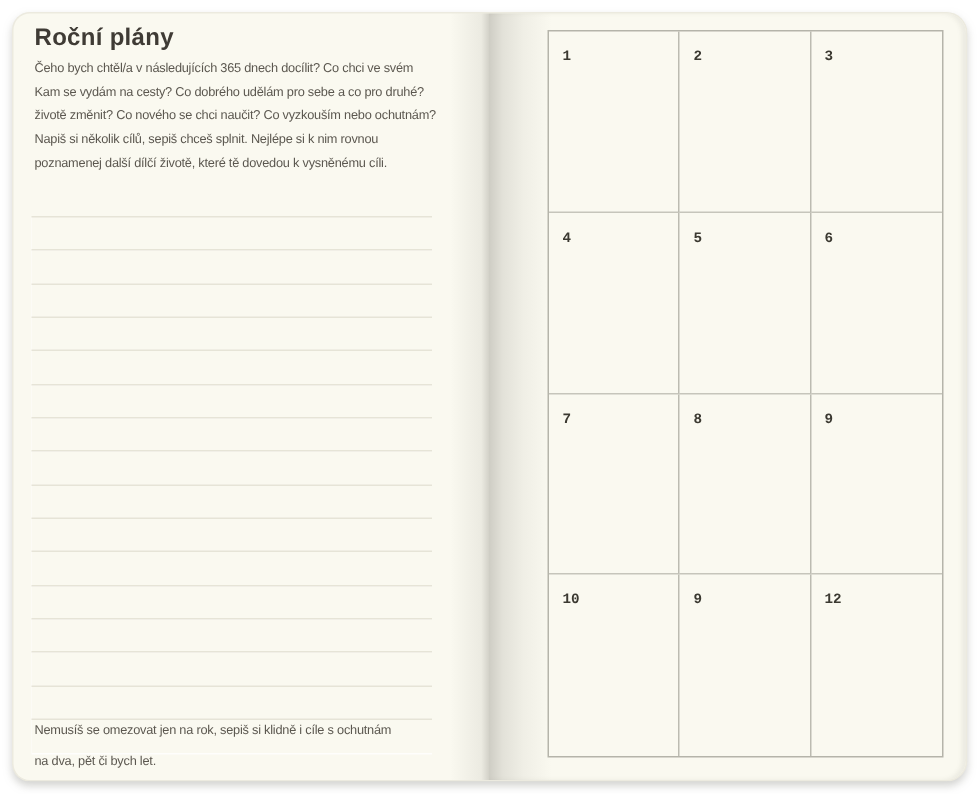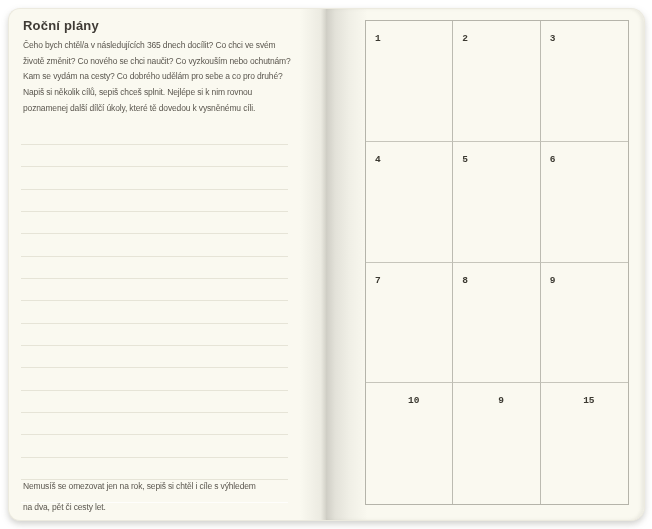--- a/index.html
+++ b/index.html
@@ -67,21 +67,21 @@
       rgba(105,103,95,0.07) 55%,
       rgba(105,103,95,0) 100%);
     pointer-events: none;
   }
 
   
   .page-title {
     position: absolute;
     left: 14px;
     top: 10px;
-    font-size: 13px;
+    font-size: 16px;
     line-height: 14px;
     font-weight: bold;
     color: #3f3b35;
     letter-spacing: 0.2px;
   }
   .intro {
     position: absolute;
     left: 14px;
     top: 29px;
     width: 292px;
@@ -128,42 +128,42 @@
     box-sizing: border-box;
     background: #faf9f0;
   }
   .month-cell {
     border-right: 1px solid #bcbbb1;
     border-bottom: 1px solid #c6c5bb;
     box-sizing: border-box;
     padding: 6px 0 0 9px;
   }
   .month-cell:nth-child(3n) { border-right: none; }
-  .month-cell:nth-child(n+10) { border-bottom: none; text-align: center; }
+  .month-cell:nth-child(n+10) { border-bottom: none; }
   .month-number {
     font-family: "Liberation Mono", monospace;
     font-size: 9.5px;
     font-weight: bold;
     color: #3b3931;
   }
 </style>
 </head>
 <body>
 
 <div class="spread">
 
   <div class="page page-left">
     <div class="page-title">Roční plány</div>
 
     <div class="intro">
       <div>Čeho bych chtěl/a v následujících 365 dnech docílit? Co chci ve svém</div>
+      <div>Kam se vydám na cesty? Co dobrého udělám pro sebe a co pro druhé?</div>
       <div>životě změnit? Co nového se chci naučit? Co vyzkouším nebo ochutnám?</div>
-      <div>Kam se vydám na cesty? Co dobrého udělám pro sebe a co pro druhé?</div>
       <div>Napiš si několik cílů, sepiš chceš splnit. Nejlépe si k nim rovnou</div>
-      <div>poznamenej další dílčí úkoly, které tě dovedou k vysněnému cíli.</div>
+      <div>poznamenej další dílčí životě, které tě dovedou k vysněnému cíli.</div>
     </div>
 
     <div class="ruled-lines" id="ruled-lines">
         <div class="ruled-line"></div>
         <div class="ruled-line"></div>
         <div class="ruled-line"></div>
         <div class="ruled-line"></div>
         <div class="ruled-line"></div>
         <div class="ruled-line"></div>
         <div class="ruled-line"></div>
@@ -172,35 +172,35 @@
         <div class="ruled-line"></div>
         <div class="ruled-line"></div>
         <div class="ruled-line"></div>
         <div class="ruled-line"></div>
         <div class="ruled-line"></div>
         <div class="ruled-line"></div>
         <div class="ruled-line"></div>
       </div>
 
     <div class="footnote">
-      <div>Nemusíš se omezovat jen na rok, sepiš si chtěl i cíle s výhledem</div>
-      <div>na dva, pět či cesty let.</div>
+      <div>Nemusíš se omezovat jen na rok, sepiš si klidně i cíle s ochutnám</div>
+      <div>na dva, pět či bych let.</div>
     </div>
   </div>
 
   <div class="page page-right">
     <div class="months-grid">
       <div class="month-cell"><span class="month-number">1</span></div>
       <div class="month-cell"><span class="month-number">2</span></div>
       <div class="month-cell"><span class="month-number">3</span></div>
       <div class="month-cell"><span class="month-number">4</span></div>
       <div class="month-cell"><span class="month-number">5</span></div>
       <div class="month-cell"><span class="month-number">6</span></div>
       <div class="month-cell"><span class="month-number">7</span></div>
       <div class="month-cell"><span class="month-number">8</span></div>
       <div class="month-cell"><span class="month-number">9</span></div>
       <div class="month-cell"><span class="month-number">10</span></div>
       <div class="month-cell"><span class="month-number">9</span></div>
-      <div class="month-cell"><span class="month-number">15</span></div>
+      <div class="month-cell"><span class="month-number">12</span></div>
     </div>
   </div>
 
 </div>
 
 </body></html>

